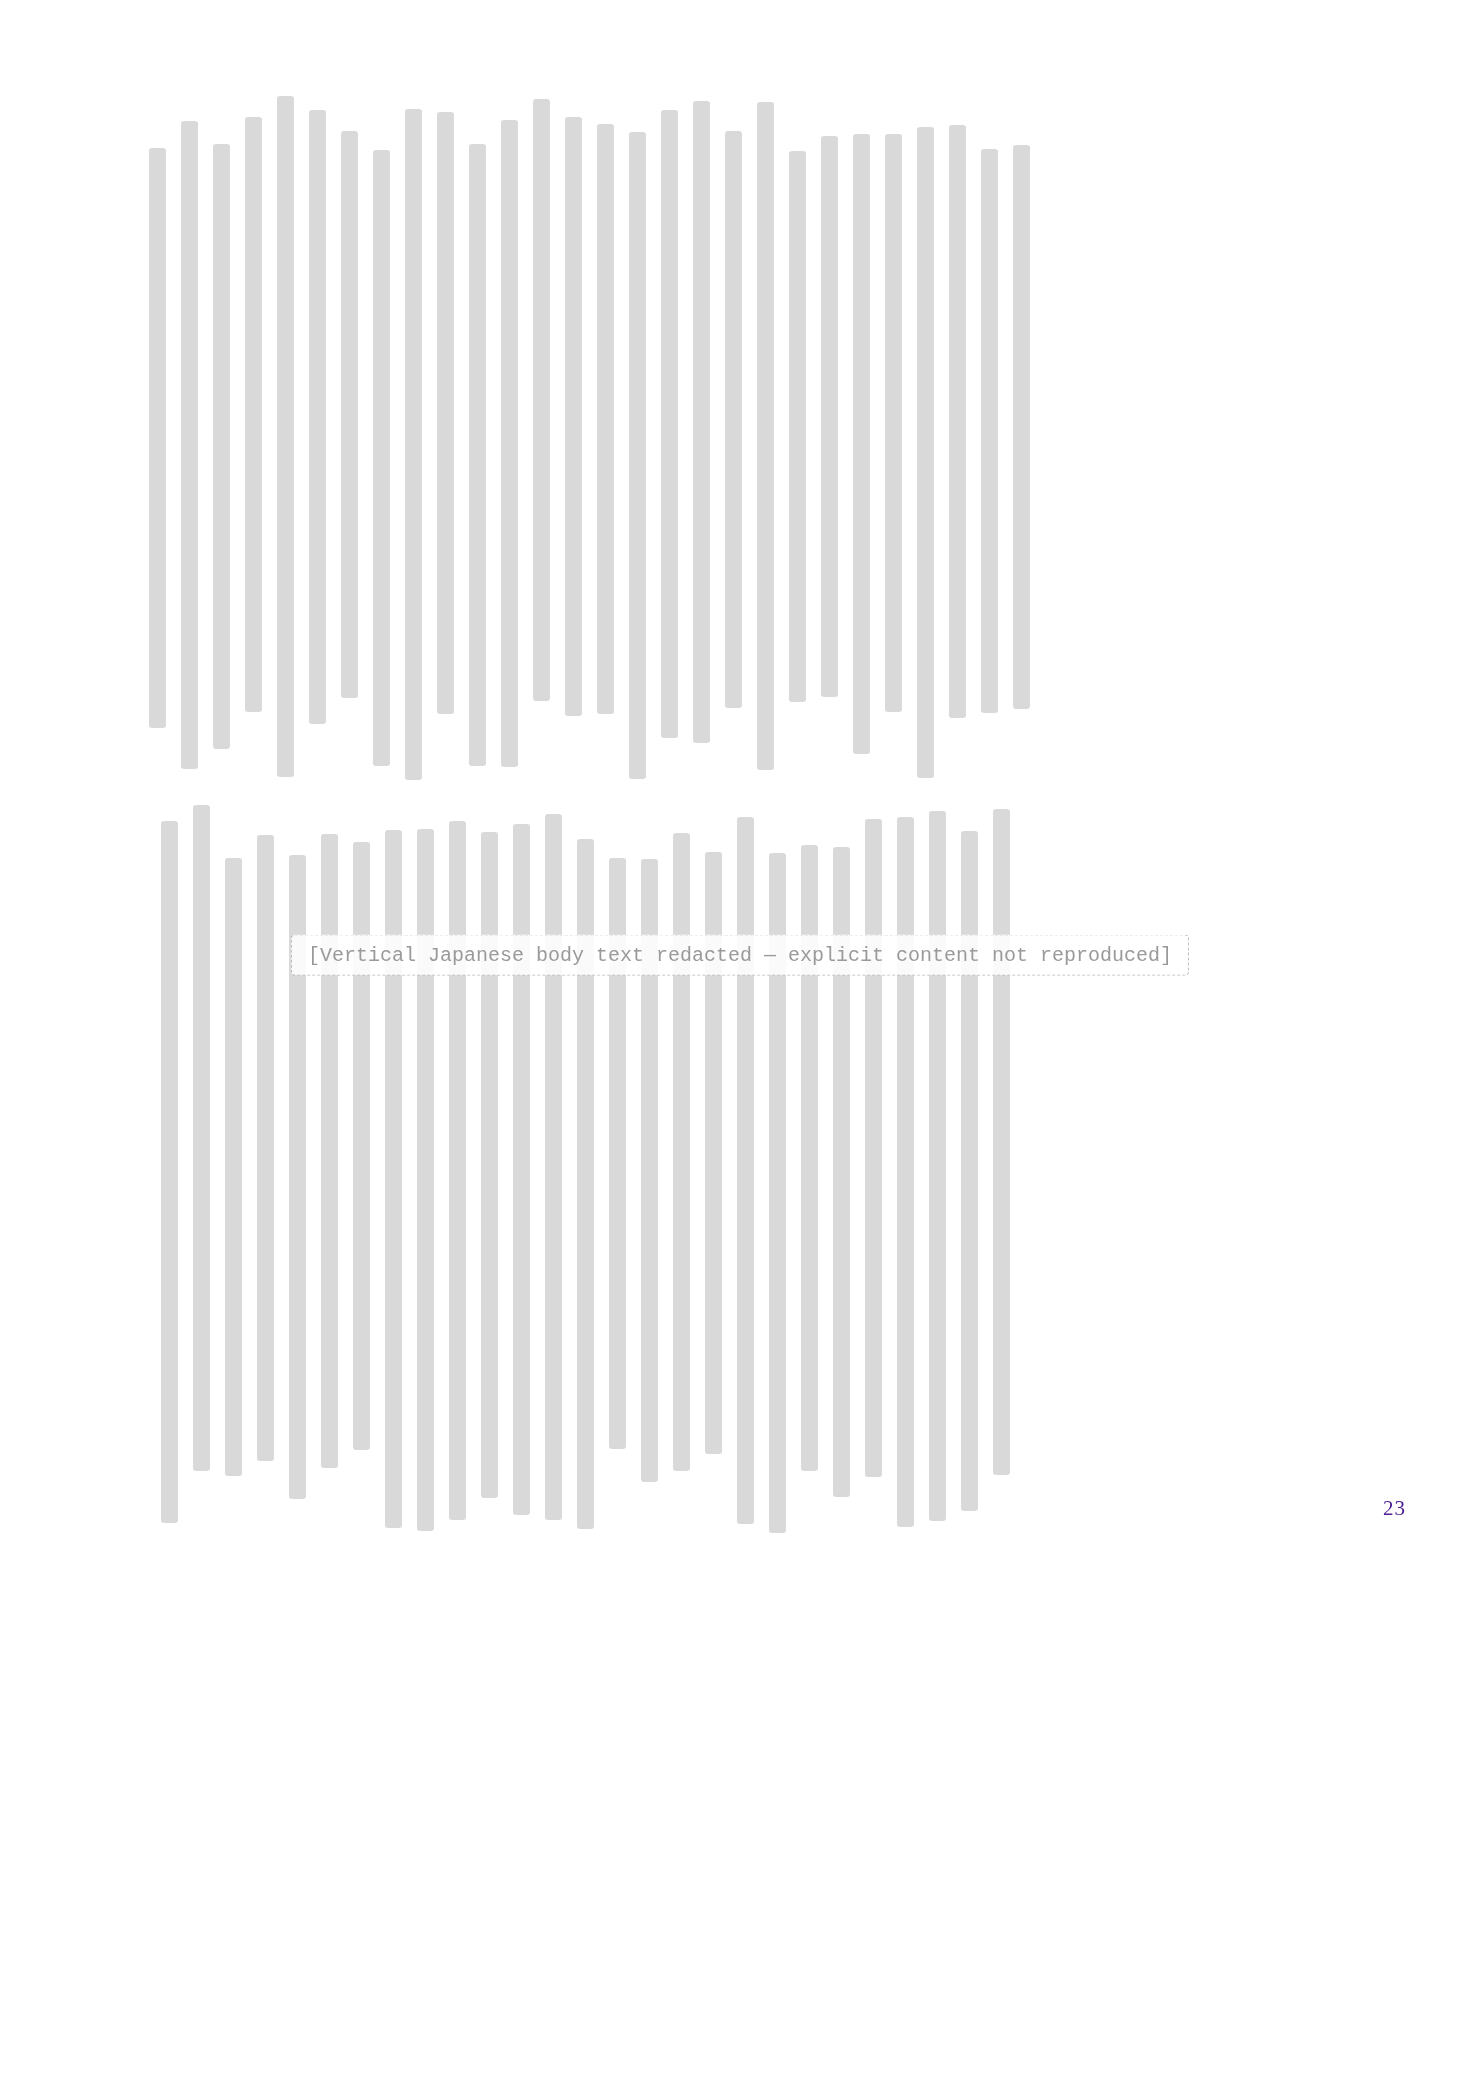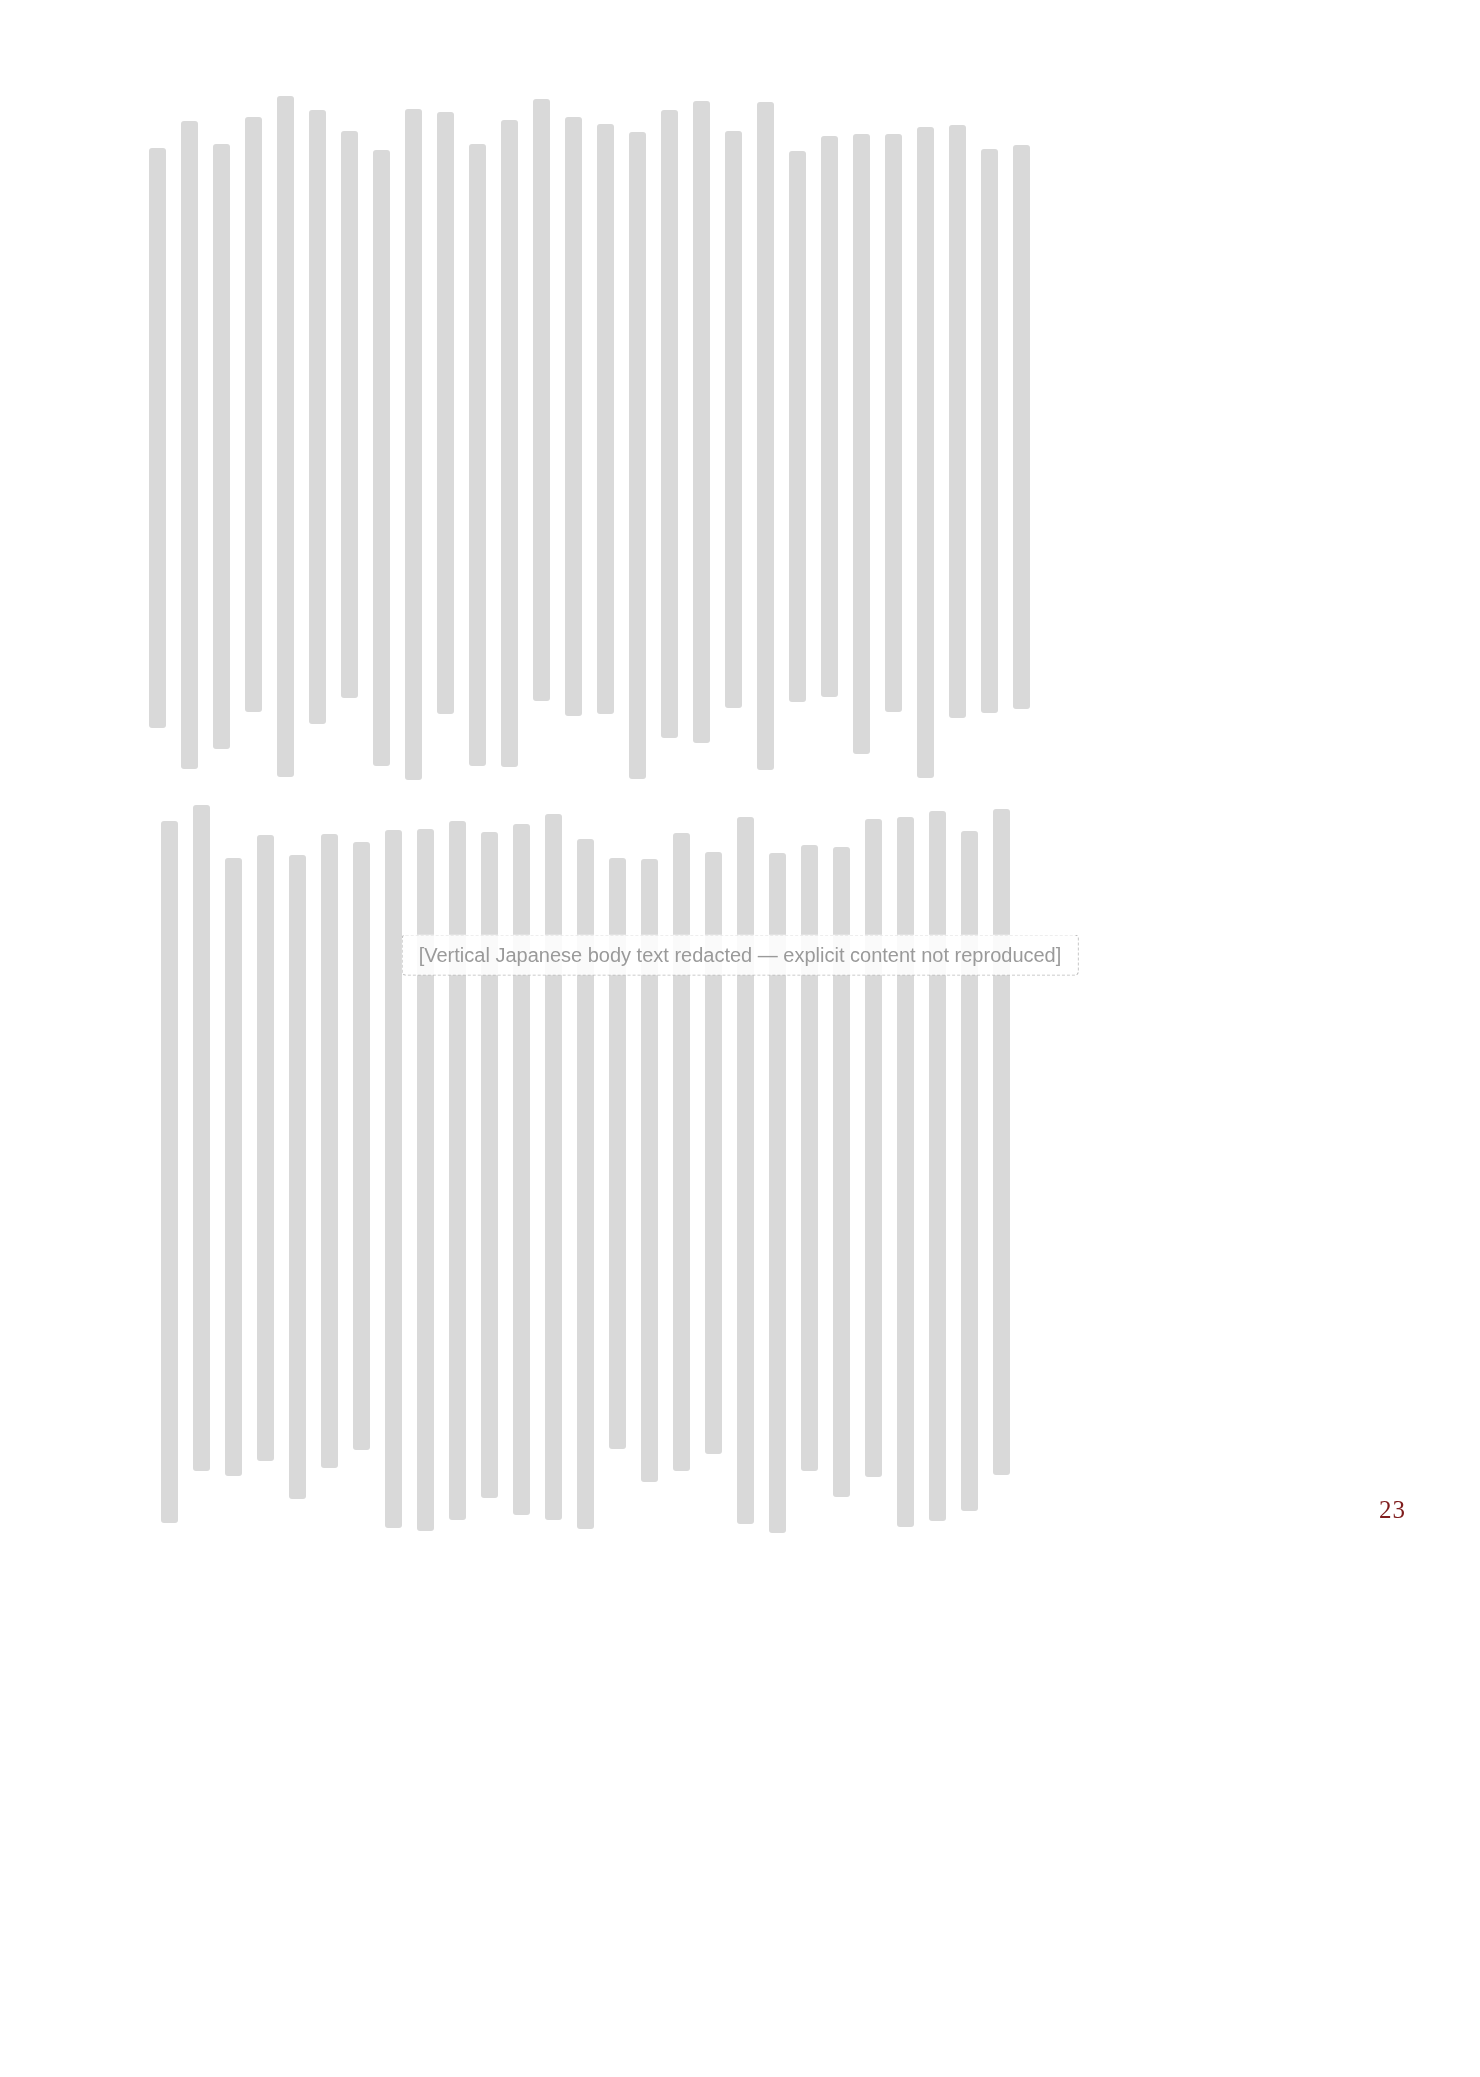--- a/index.html
+++ b/index.html
@@ -43,33 +43,33 @@
     background: #d9d9d9;
     flex: 0 0 auto;
   }
   .redaction-note {
     position: absolute;
     left: 50%;
     top: 46%;
     transform: translate(-50%, -50%);
     color: #9a9a9a;
     font-size: 20px;
-    font-family: Liberation Sans, sans-serif;
+    font-family: Liberation Mono, monospace;
     background: rgba(255,255,255,0.85);
     padding: 8px 16px;
     border: 1px dashed #bbbbbb;
     border-radius: 4px;
     white-space: nowrap;
   }
   .page-number {
     position: absolute;
     right: 74px;
     top: 1496px;
-    font-size: 25px;
-    color: #7f1d1d;
+    font-size: 21px;
+    color: #4c1d95;
     letter-spacing: 1px;
   }
 </style>
 </head>
 <body>
 
 <div class="page">
 
   <div class="text-block block-top">
       <div class="redacted-col" style="margin-top: 53px; height: 564px;"></div>

